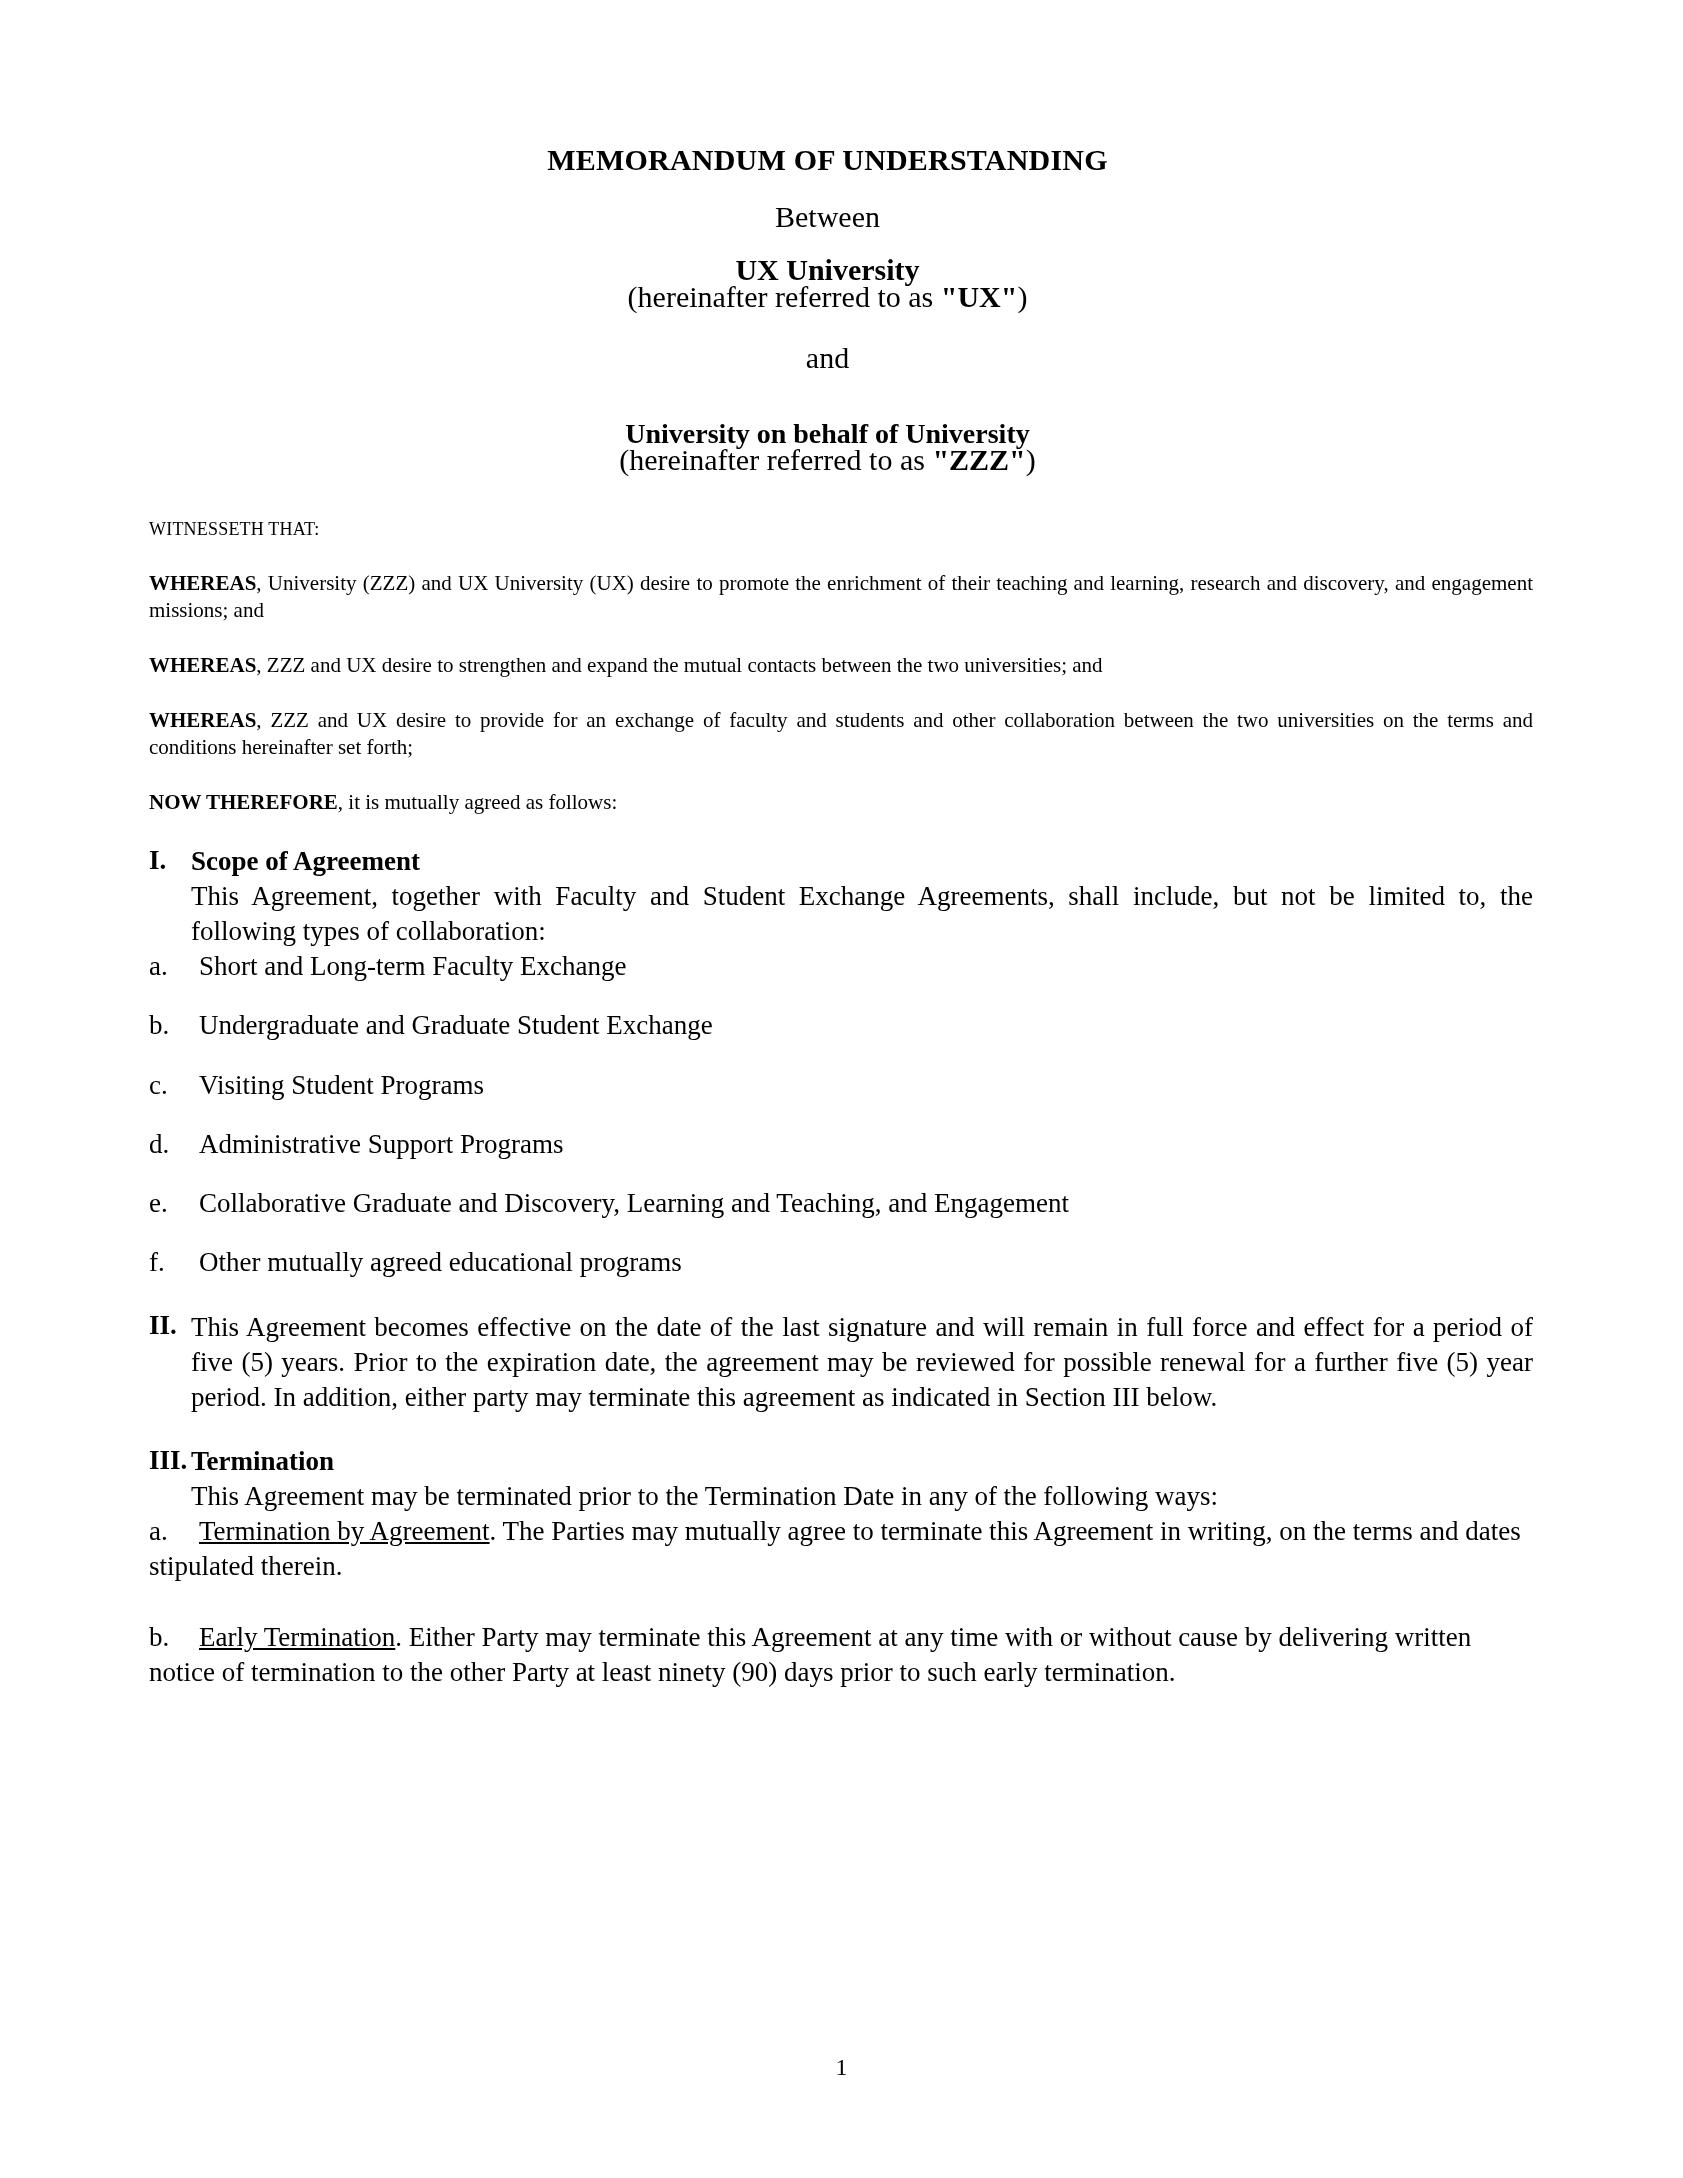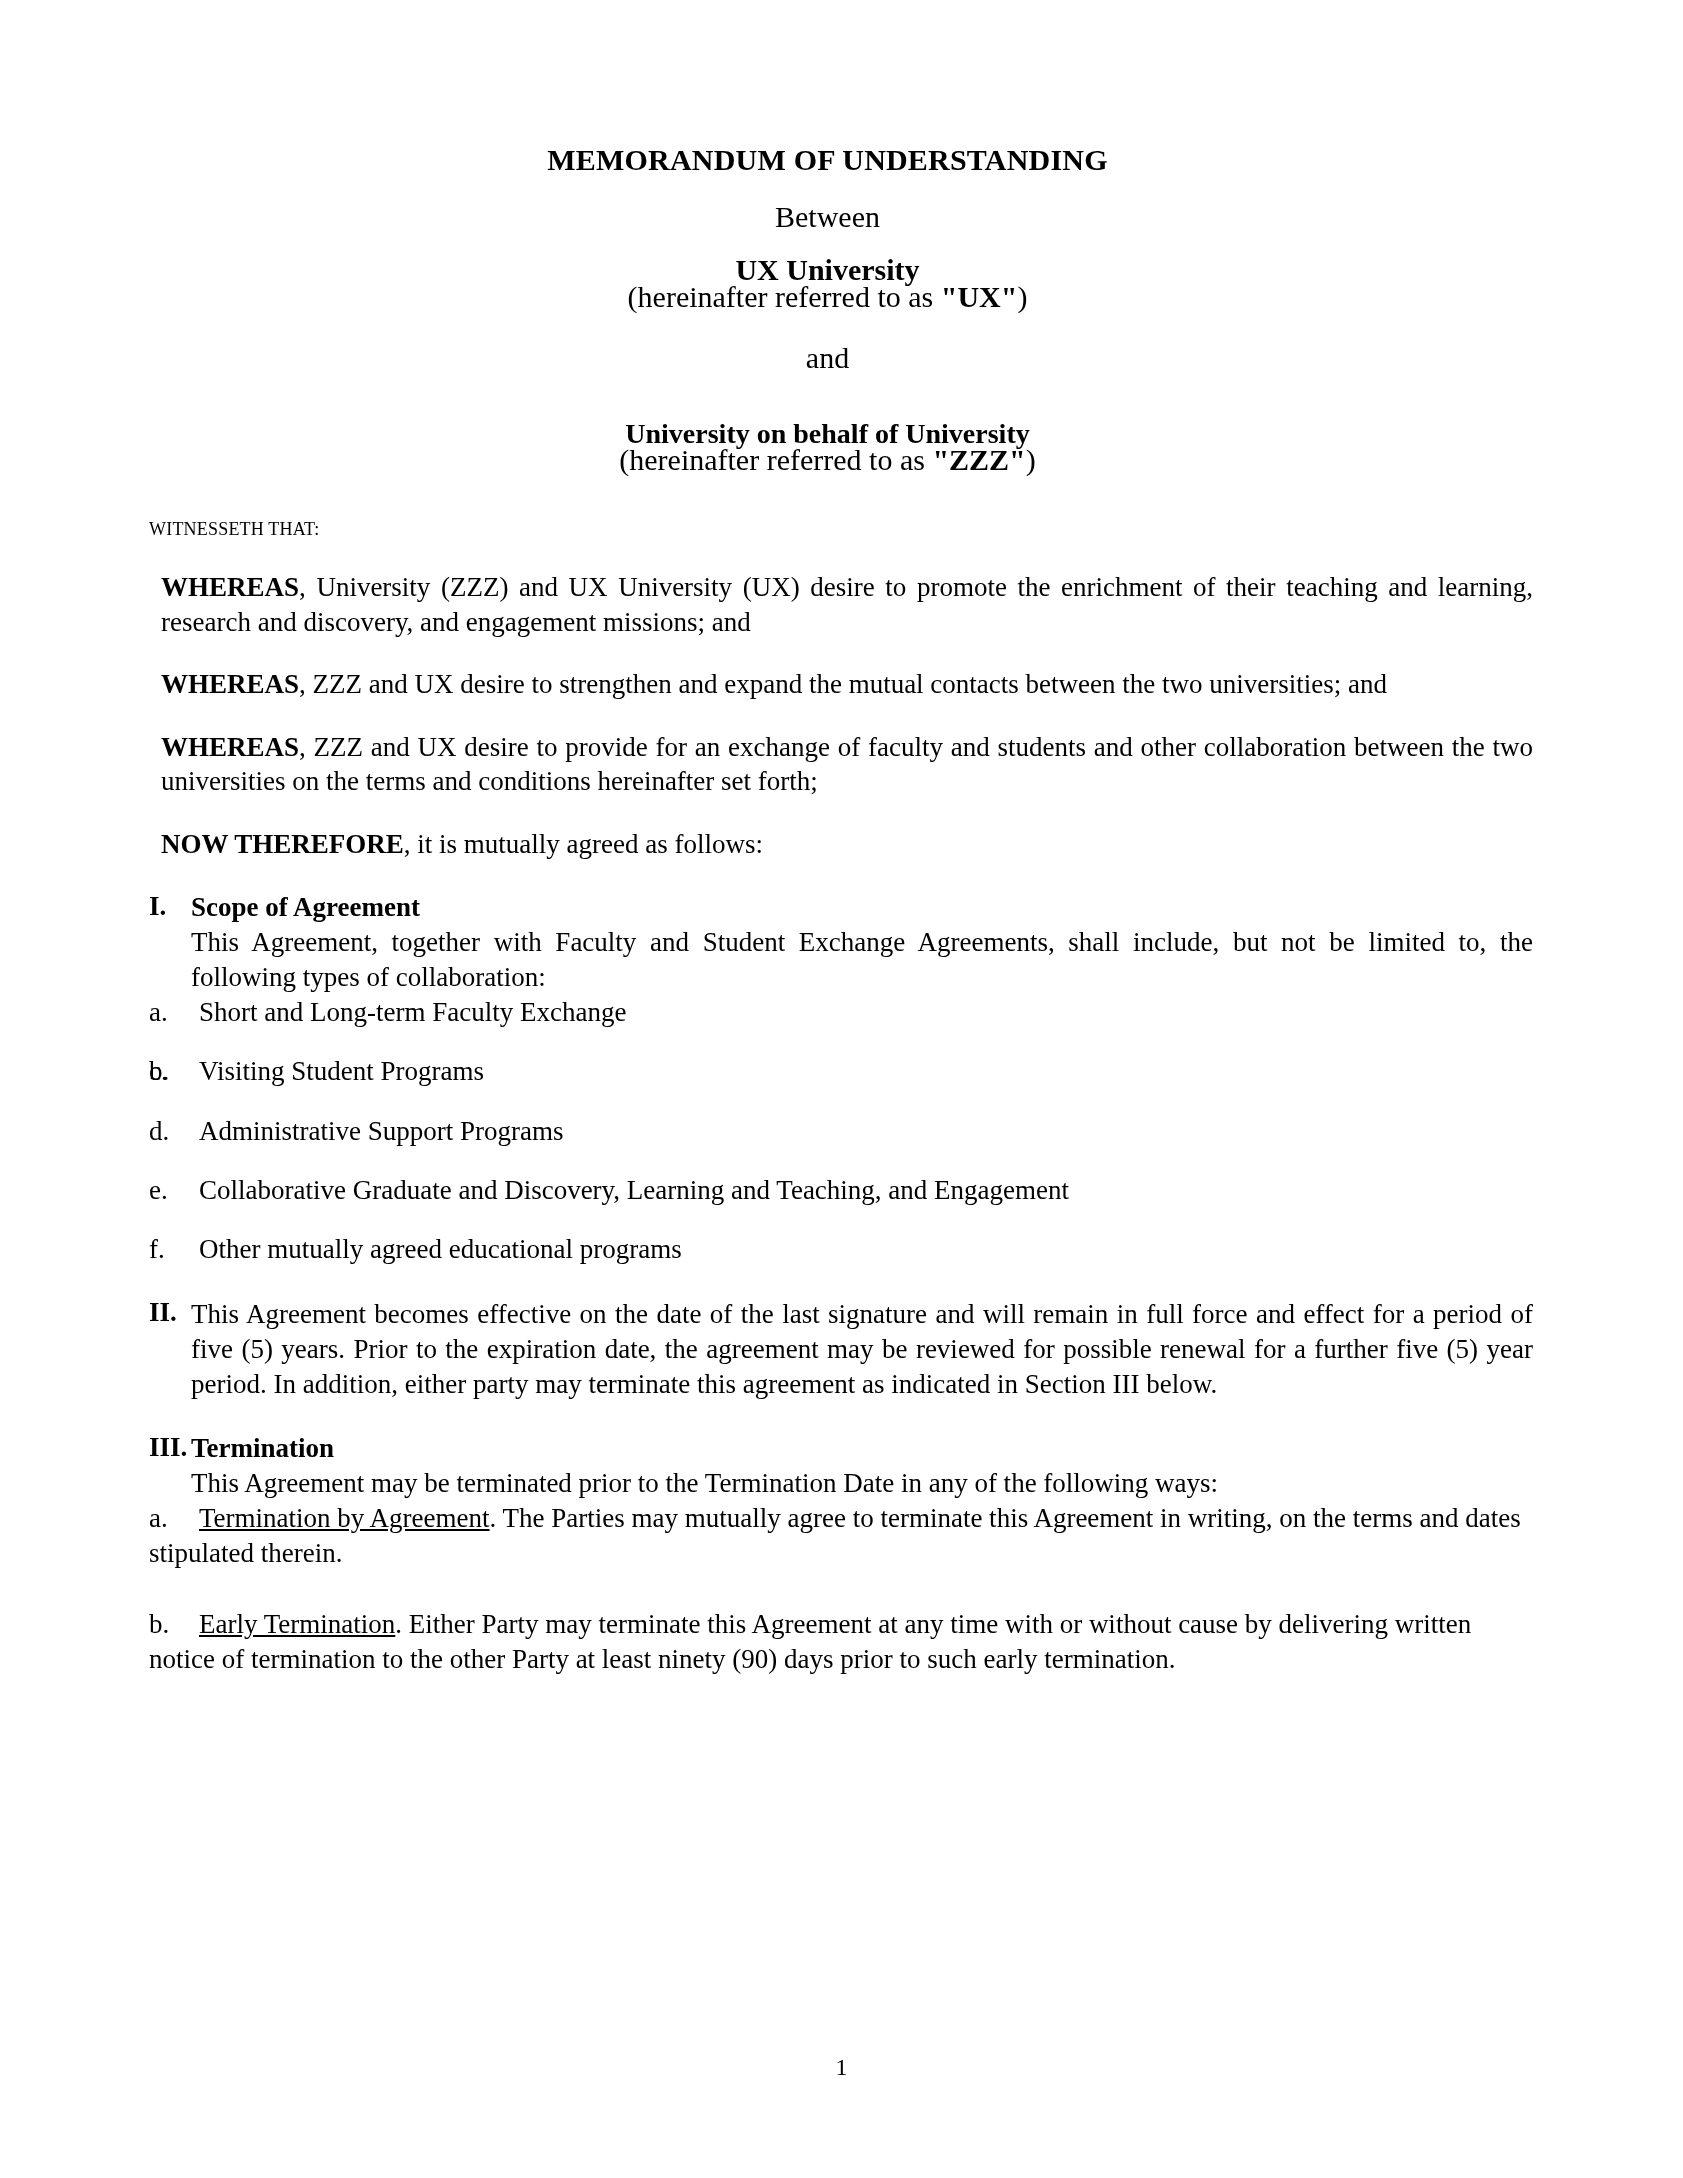--- a/index.html
+++ b/index.html
@@ -69,23 +69,23 @@
     font-weight: bold;
     line-height: 1.12;
     padding-top: 42px;
   }
 
   
   .body-block {
     margin-top: 44px;
   }
   p.para {
-    font-size: 27px;
+    font-size: 21px;
     line-height: 1.28;
-    margin: 0 0 28px 12px;
+    margin: 0 0 28px 0;
     text-align: justify;
     text-justify: inter-word;
   }
   p.para b, .bold { font-weight: bold; }
 
   .witnesseth {
     font-size: 18px;
     font-weight: normal;
     margin: 12px 0 30px 0;
     letter-spacing: 0.2px;
@@ -220,20 +220,21 @@
       </div>
     </div>
 
     <ol class="alpha-list list-scope">
       <li class="alpha-item">
         <span class="alpha-marker">a.</span>
         <span class="alpha-text">Short and Long-term Faculty Exchange</span>
       </li>
       <li class="alpha-item">
         <span class="alpha-marker">b.</span>
+        <span class="alpha-text">Undergraduate and Graduate Student Exchange</span>
       </li>
       <li class="alpha-item">
         <span class="alpha-marker">c.</span>
         <span class="alpha-text">Visiting Student Programs</span>
       </li>
       <li class="alpha-item">
         <span class="alpha-marker">d.</span>
         <span class="alpha-text">Administrative Support Programs</span>
       </li>
       <li class="alpha-item">

